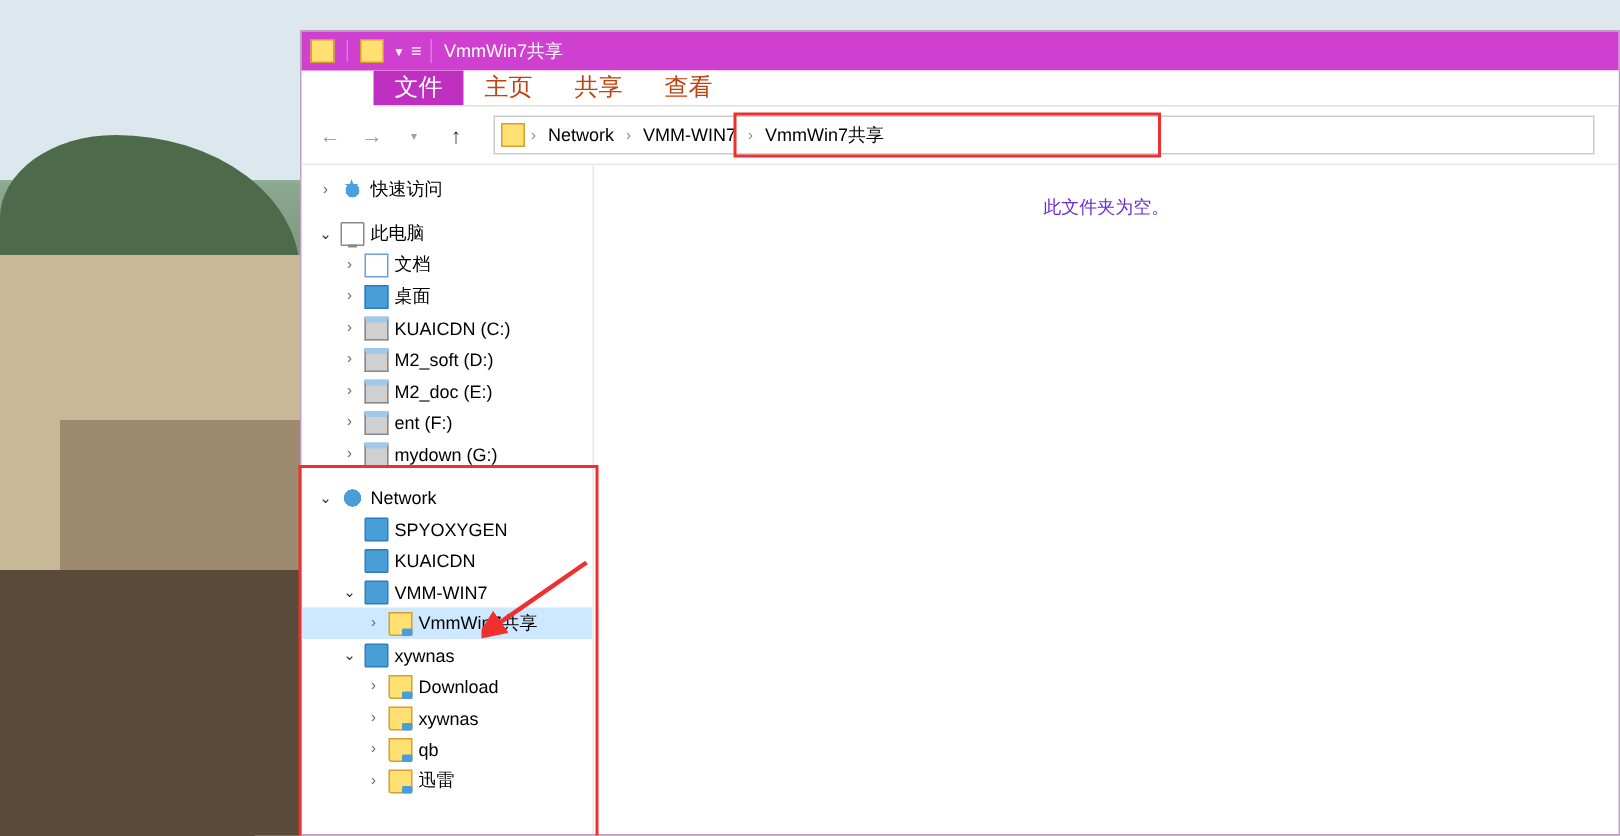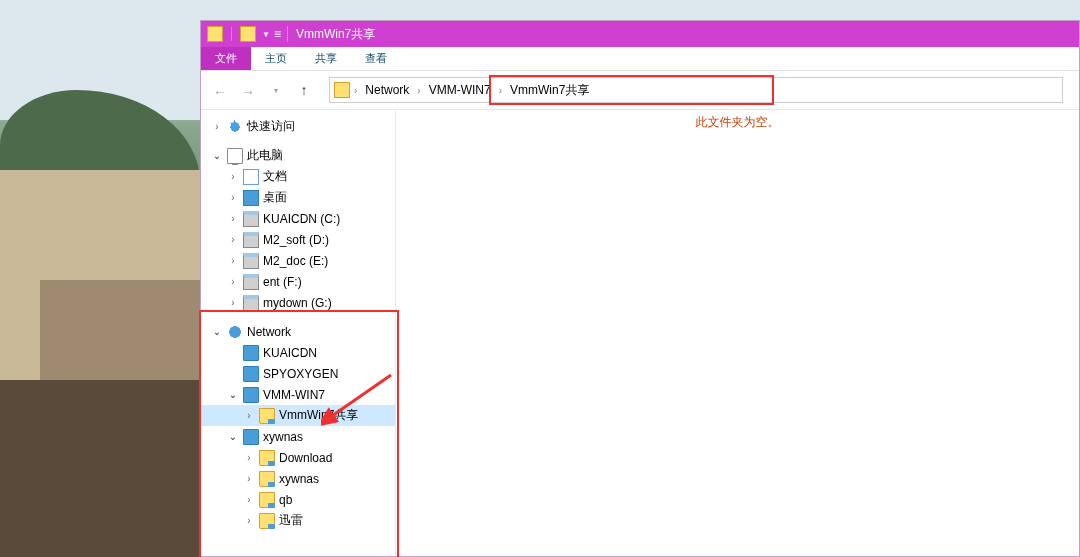--- a/index.html
+++ b/index.html
@@ -13,22 +13,22 @@
 .bg-building2 { position: absolute; top:280px; left:40px; width:160px; height:280px; background:#9e8a70; }
 .bg-stone { position: absolute; top:380px; left:0; width:200px; height:180px; background:#5a4a3a; }
 
 .window { position: absolute; top: 20px; left: 200px; right: 0; bottom: 0; background: #fff; display: flex; flex-direction: column; border: 1px solid #c0a0c0; }
 .titlebar { height: 26px; background: #d040d0; display: flex; align-items: center; padding: 0 4px; color: #fff; font-size: 12px; }
 .title-icon { width: 16px; height: 16px; background: #ffe070; border: 1px solid #d4a030; margin: 0 2px; display: inline-block; }
 .title-qat { display:flex; align-items:center; gap:4px; padding-right:6px; border-right:1px solid rgba(255,255,255,0.3); margin-right:8px;}
 .title-qat .sep { width:1px; height:14px; background:rgba(255,255,255,0.3); margin:0 2px;}
 .title-qat .chev { font-size:8px; color:#fff; }
 
-.ribbon-row { height: 24px; display: flex; align-items: stretch; background: #fff; border-bottom: 1px solid #e0e0e0; font-size: 11px; }
-.ribbon-tab { padding: 4px 14px; display:flex; align-items:center; color:#0c4a6e; }
+.ribbon-row { height: 24px; display: flex; align-items: stretch; background: #fff; border-bottom: 1px solid #e0e0e0; font-size: 16px; margin-left: 48px; }
+.ribbon-tab { padding: 4px 14px; display:flex; align-items:center; color:#c2410c; }
 .ribbon-tab.file { background: #c030c0; color:#fff; }
 
 .nav-row { height: 38px; display:flex; align-items:center; padding: 0 8px; gap:6px; position:relative; }
 .nav-btn { width: 22px; height: 22px; display:flex; align-items:center; justify-content:center; color:#a0a0a0; font-size:14px; }
 .nav-btn.enabled { color:#333; }
 .addr-box { flex:1; height:26px; border:1px solid #ccc; display:flex; align-items:center; padding:0 4px; margin:0 8px; font-size:12px; gap:4px; }
 .addr-icon { width:16px; height:16px; background:#ffe070; border:1px solid #d4a030; }
 .crumb { padding: 2px 4px; display:flex; align-items:center; gap:6px; }
 .crumb-sep { color:#888; font-size:10px; }
 .nav-highlight { position:absolute; top:4px; left:288px; width:285px; height:30px; border:2px solid #f03030; pointer-events:none; }
@@ -47,21 +47,21 @@
 .ic-doc { background:#fff; border:1px solid #6a9edc; }
 .ic-desk { background:#4a9ed8; border:1px solid #2a7ec0; }
 .ic-drive { background:#d0d0d0; border:1px solid #888; border-top:4px solid #a0c8e8; }
 .ic-net { background: radial-gradient(circle,#4a9ed8 50%, transparent 52%); }
 .ic-comp { background:#4a9ed8; border:1px solid #2a7ec0; border-radius:1px; }
 .ic-shfolder { background:#ffe070; border:1px solid #d4a030; border-radius:0 0 2px 2px; position:relative; }
 .ic-shfolder::after{content:""; position:absolute; bottom:-1px; right:-1px; width:7px; height:5px; background:#4a9ed8; border-radius:1px;}
 .indent1 { padding-left: 26px; }
 .indent2 { padding-left: 42px; }
 .content-area { flex:1; position:relative; }
-.empty-msg { position:absolute; top:4px; left:50%; transform:translateX(-50%); font-size:12px; color:#c2410c; }
+.empty-msg { position:absolute; top:20px; left:50%; transform:translateX(-50%); font-size:12px; color:#6d28d9; }
 .sidebar-highlight { position:absolute; top:200px; left:-2px; width:200px; height:250px; border:2px solid #f03030; pointer-events:none; }
 .arrow-annotation { position:absolute; top:260px; left:120px; pointer-events:none; }
 .watermark { position:absolute; bottom:10px; right:14px; display:flex; align-items:center; gap:8px; color:rgba(255,255,255,0.6); font-size:16px; font-weight:bold; }
 .wm-circle { width:34px; height:34px; border:2px solid rgba(255,255,255,0.5); border-radius:50%; display:flex; align-items:center; justify-content:center; font-size:14px; }
 </style>
 </head>
 <body>
 
 <div class="desktop-bg">
   <div class="bg-sky"></div>
@@ -167,26 +167,26 @@
       <div style="height:8px"></div>
       <div class="tree-item">
         <span class="tree-chev open">⌄</span>
         <span class="tree-icon ic-net"></span>
         <span>Network</span>
       </div>
       <div id="net-children">
           <div class="tree-item indent1">
             <span class="tree-chev"></span>
             <span class="tree-icon ic-comp"></span>
+            <span>SPYOXYGEN</span>
+          </div>
+          <div class="tree-item indent1">
+            <span class="tree-chev"></span>
+            <span class="tree-icon ic-comp"></span>
             <span>KUAICDN</span>
-          </div>
-          <div class="tree-item indent1">
-            <span class="tree-chev"></span>
-            <span class="tree-icon ic-comp"></span>
-            <span>SPYOXYGEN</span>
           </div>
           <div class="tree-item indent1">
             <span class="tree-chev open">⌄</span>
             <span class="tree-icon ic-comp"></span>
             <span>VMM-WIN7</span>
           </div>
           <div class="tree-item indent2 selected">
             <span class="tree-chev">›</span>
             <span class="tree-icon ic-shfolder"></span>
             <span>VmmWin7共享</span>

